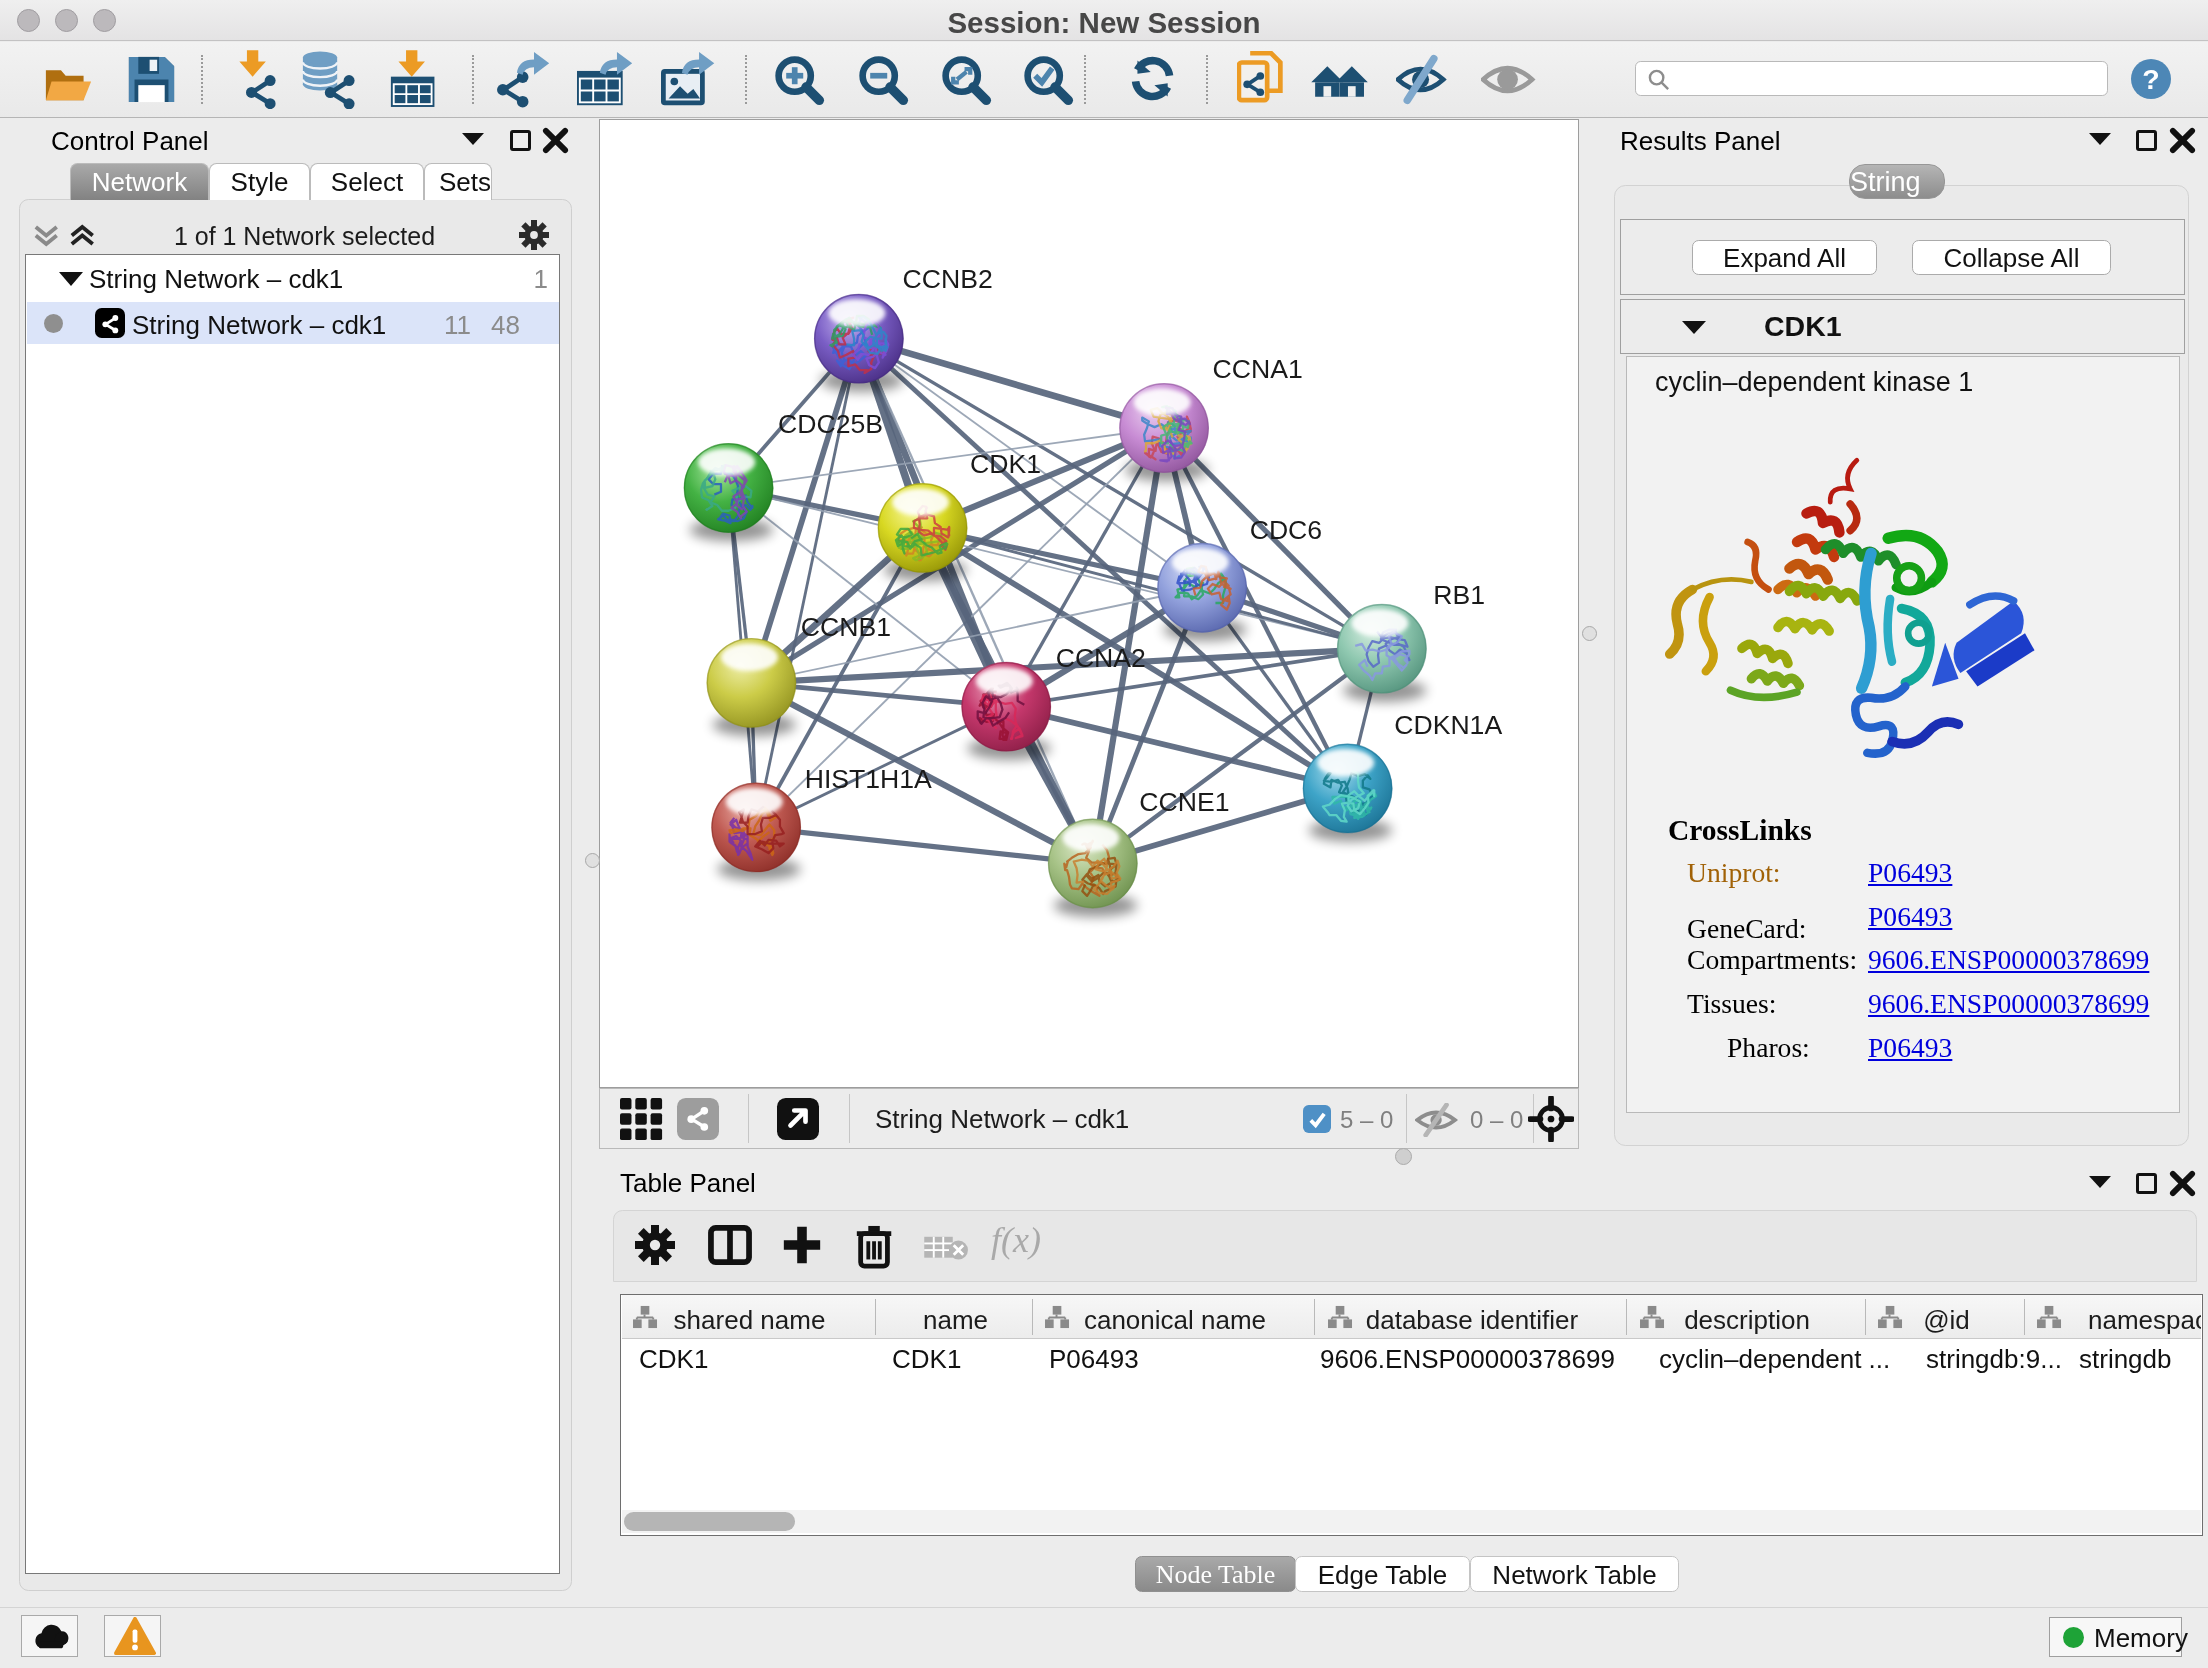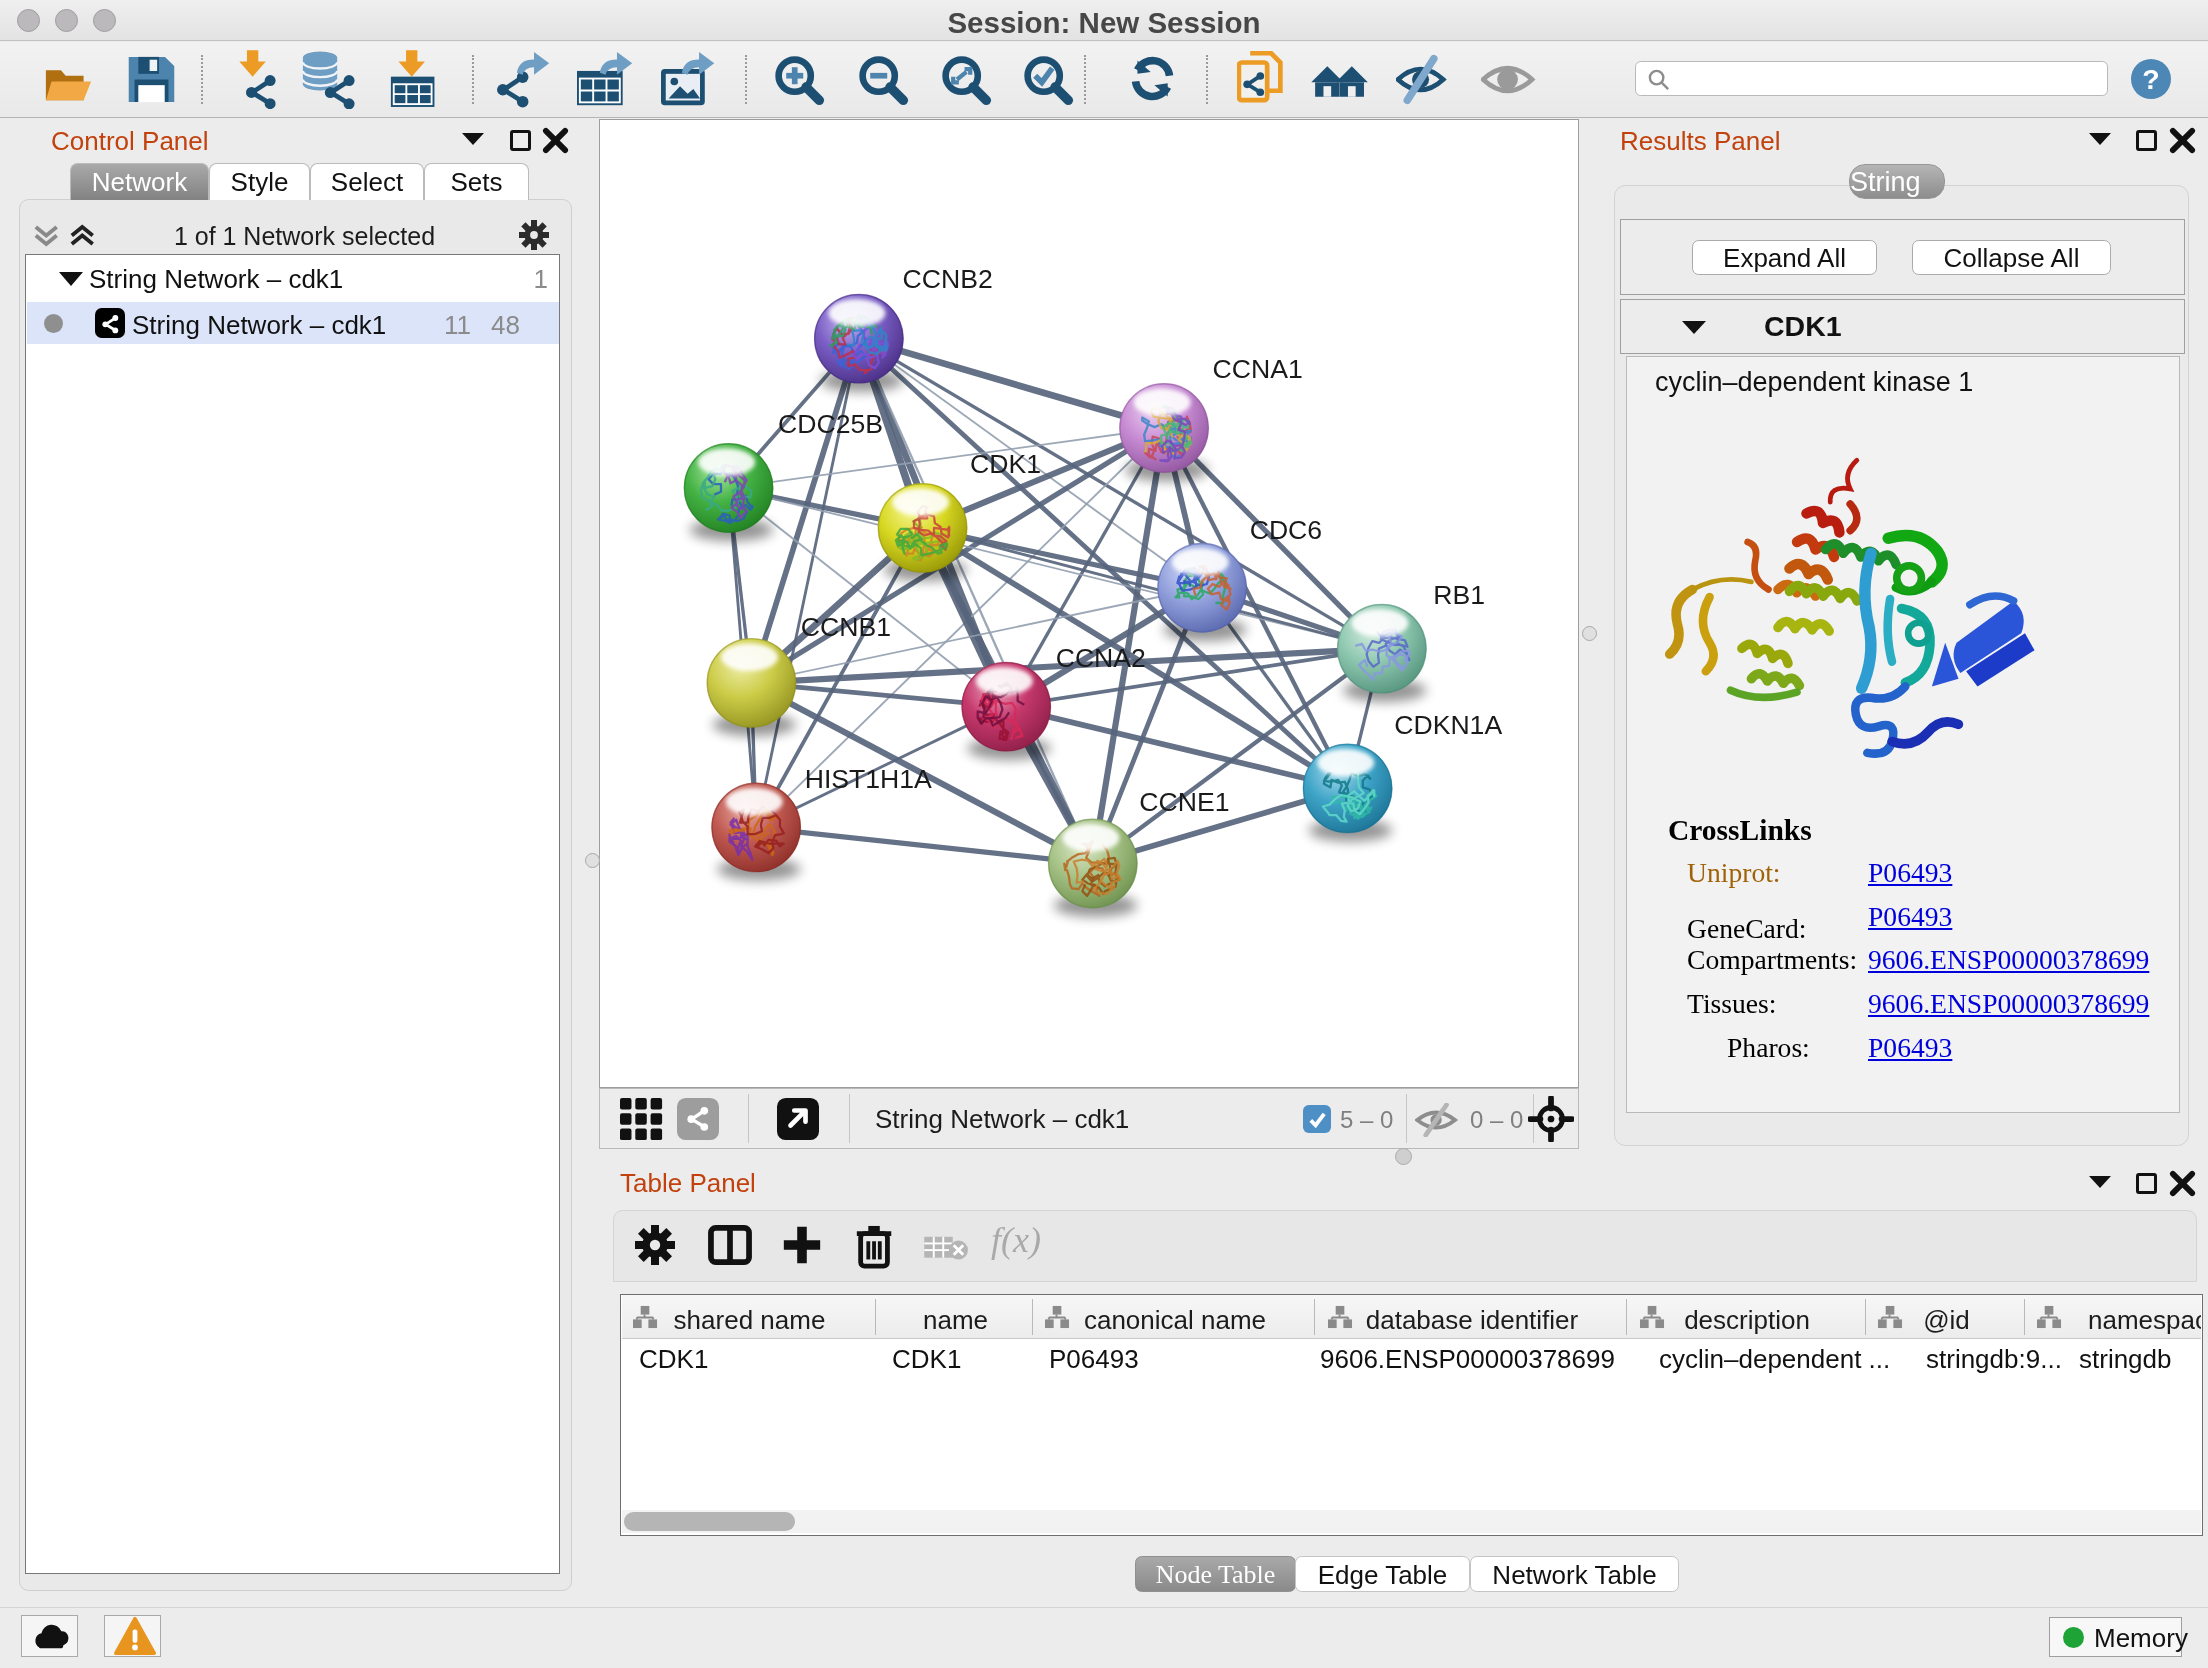--- a/index.html
+++ b/index.html
@@ -1,19 +1,19 @@
 <!DOCTYPE html>
 <html style="font-size:15px"><head><meta charset="utf-8">
 <style>
 * { margin:0; padding:0; box-sizing:border-box; }
 html,body { width:2208px; height:1668px; }
 body { font-family:"Liberation Sans", sans-serif; background:#ececec; position:relative; overflow:hidden; }
 .abs { position:absolute; }
 svg { display:block; }
-.ptitle { font-size:26px; color:#c2410c; }
+.ptitle { font-size:26px; color:#000000; }
 </style></head>
 <body>
 
 <div class="abs" style="left:0;top:0;width:2208px;height:41px;background:linear-gradient(#efefef,#e4e3e4);border-bottom:1px solid #c3c2c3;"></div>
 <div class="abs" style="left:17px;top:8.6px;width:23px;height:23px;border-radius:50%;background:#bcb9bc;border:1.4px solid #a09da1;"></div>
 <div class="abs" style="left:55px;top:8.6px;width:23px;height:23px;border-radius:50%;background:#bcb9bc;border:1.4px solid #a09da1;"></div>
 <div class="abs" style="left:93px;top:8.6px;width:23px;height:23px;border-radius:50%;background:#bcb9bc;border:1.4px solid #a09da1;"></div>
 <div class="abs" style="left:0;top:5.7px;width:2208px;text-align:center;font-size:29.5px;font-weight:bold;color:#474747;">Session: New Session</div>
 <div class="abs" style="left:0;top:42px;width:2208px;height:76px;background:linear-gradient(#f2f2f2,#e9e9e9);border-bottom:1px solid #b5b5b5;"></div>
 <svg class="abs" style="left:42px;top:57px" width="53" height="49" viewBox="0 0 56 52">
@@ -157,21 +157,21 @@
 <div class="abs ptitle" style="left:51px;top:126px;">Control Panel</div>
 <div class="abs" style="left:462px;top:133px;width:0;height:0;border-left:11.4px solid transparent;border-right:11.4px solid transparent;border-top:12.4px solid #111;"></div>
 <div class="abs" style="left:510px;top:130px;width:21px;height:21px;border:3.3px solid #111;border-radius:2.9px;"></div>
 <svg class="abs" style="left:542px;top:127px" width="27" height="27" viewBox="0 0 28 28">
     <path d="M4 4 L24 24 M24 4 L4 24" stroke="#111" stroke-width="6" stroke-linecap="round"></path>
   </svg>
 <div class="abs" style="left:19px;top:199px;width:553px;height:1392px;background:#e9e9e9;border:1px solid #cfcfcf;border-radius:9.5px;"></div>
 <div class="abs" style="left:70px;top:163px;width:139px;height:37px;background:linear-gradient(#a9a9a9,#828282);color:#fff;border:1px solid #bbb;border-bottom:none;border-radius:7.6px 7.6px 0 0;font-size:26px;text-align:center;line-height:37px;">Network</div>
 <div class="abs" style="left:209px;top:163px;width:101px;height:37px;background:#ffffff;color:#111;border:1px solid #bbb;border-bottom:none;border-radius:7.6px 7.6px 0 0;font-size:26px;text-align:center;line-height:37px;">Style</div>
 <div class="abs" style="left:310px;top:163px;width:114px;height:37px;background:#ffffff;color:#111;border:1px solid #bbb;border-bottom:none;border-radius:7.6px 7.6px 0 0;font-size:26px;text-align:center;line-height:37px;">Select</div>
-<div class="abs" style="left:424px;top:163px;width:105px;height:37px;background:#ffffff;color:#111;border:1px solid #bbb;border-bottom:none;border-radius:7.6px 7.6px 0 0;font-size:26px;text-align:center;line-height:37px;">Sets</div>
+<div class="abs" style="left:424px;top:163px;width:68px;height:37px;background:#ffffff;color:#111;border:1px solid #bbb;border-bottom:none;border-radius:7.6px 7.6px 0 0;font-size:26px;text-align:right;line-height:37px;">Sets</div>
 <svg class="abs" style="left:32px;top:223px" width="28.5" height="25" viewBox="0 0 30 26">
     <path d="M4 4 L15 13 L26 4 M4 13 L15 22 L26 13" fill="none" stroke="#8a8a8a" stroke-width="4"></path>
   </svg>
 <svg class="abs" style="left:68px;top:223px" width="28.5" height="25" viewBox="0 0 30 26">
     <path d="M4 22 L15 13 L26 22 M4 13 L15 4 L26 13" fill="none" stroke="#222" stroke-width="4"></path>
   </svg>
 <div class="abs" style="left:105px;top:222px;width:399px;text-align:center;font-size:25px;color:#1c1c1c;">1 of 1 Network selected</div>
 <svg class="abs" style="left:519px;top:220px" width="30" height="30" viewBox="0 0 32 32">
     <rect x="12.8" y="0" width="6.4" height="9.6" fill="#2b2b2b" transform="rotate(0 16.0 16.0)"></rect>
     <rect x="12.8" y="0" width="6.4" height="9.6" fill="#2b2b2b" transform="rotate(45 16.0 16.0)"></rect>

